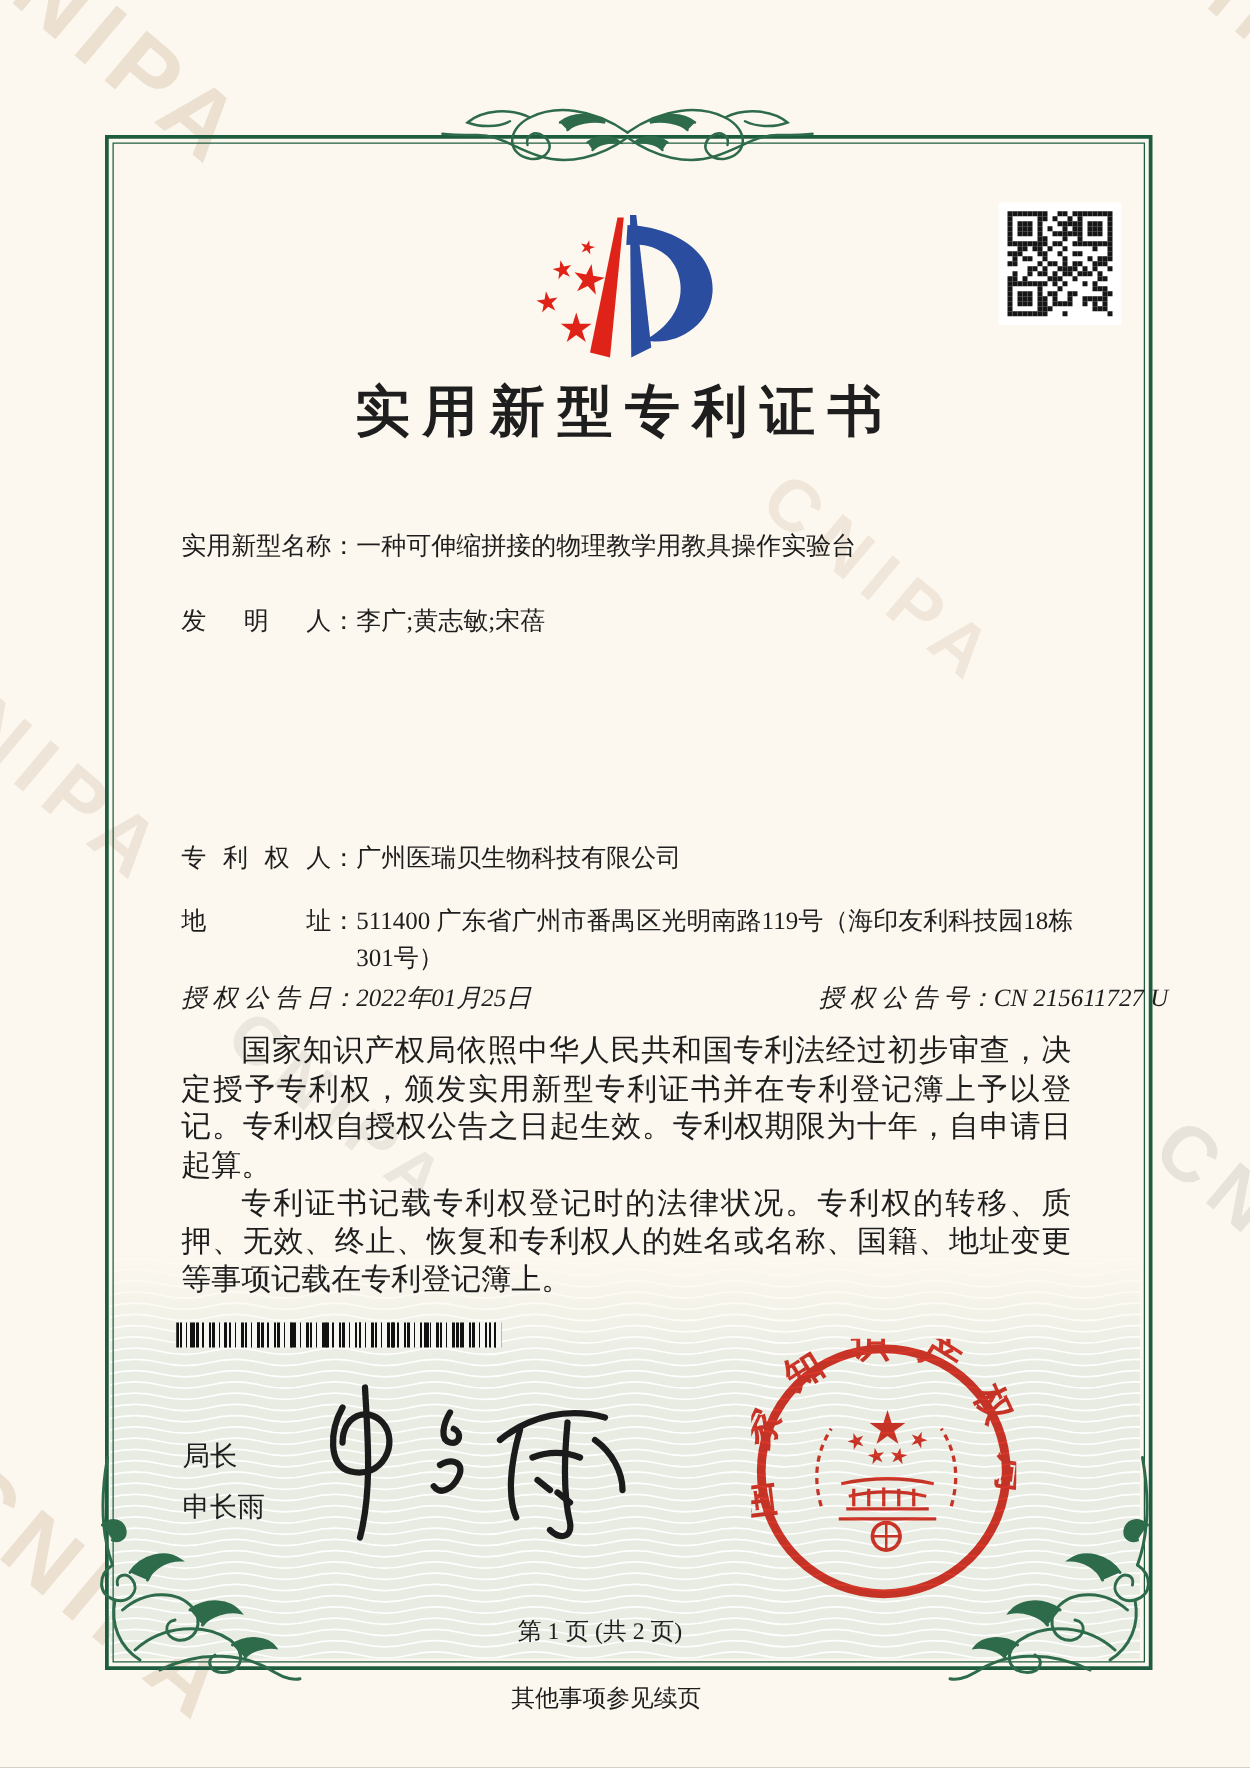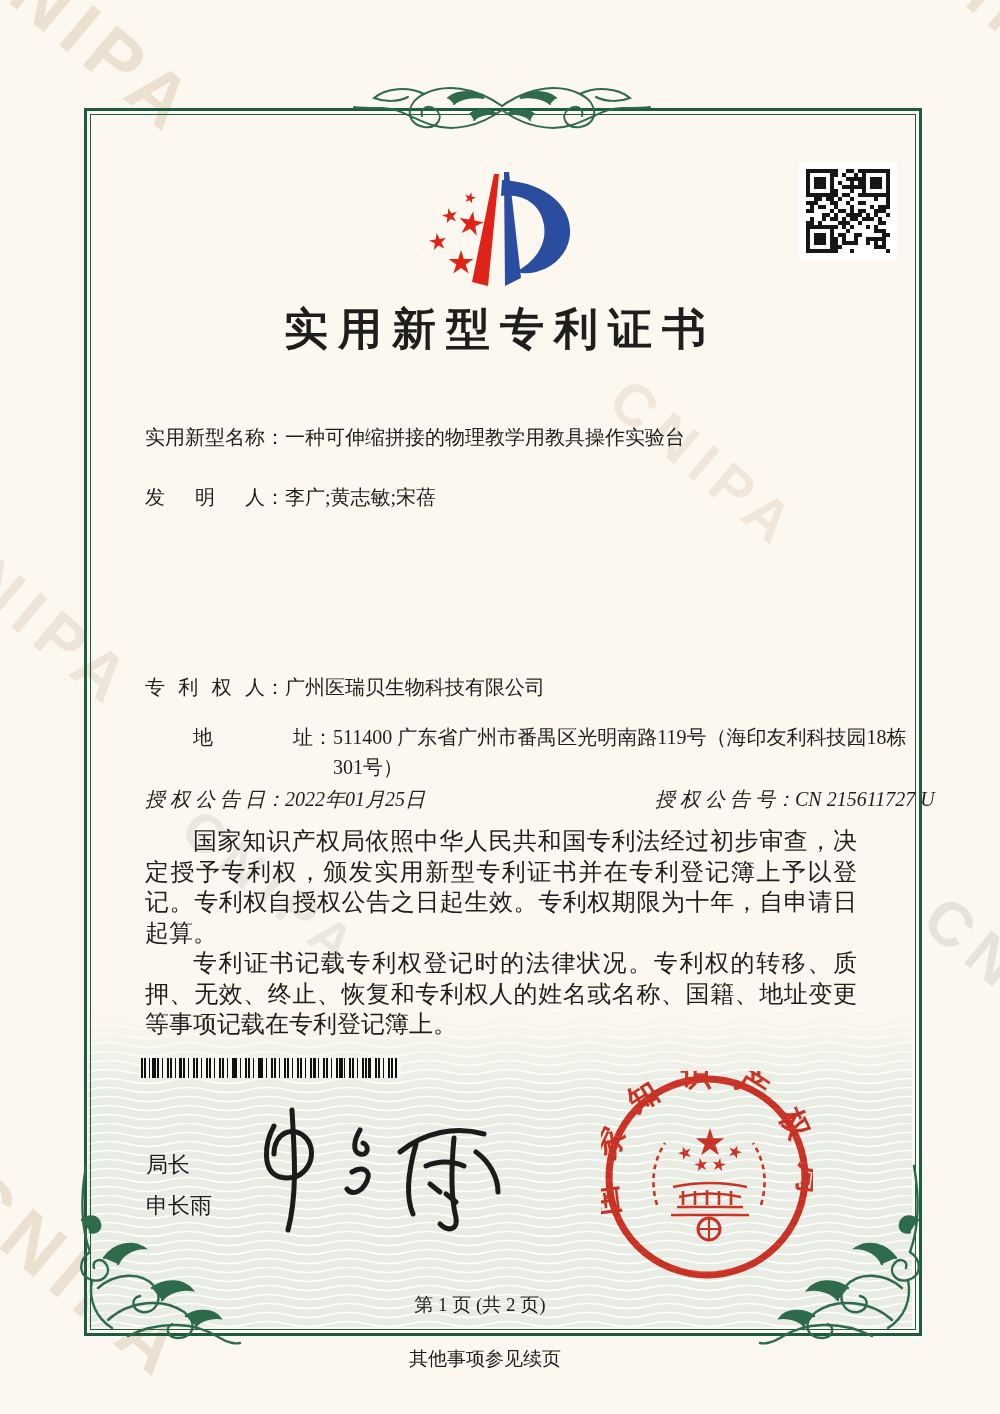--- a/index.html
+++ b/index.html
@@ -413,21 +413,21 @@
 
   <div class="fieldrow" style="top:482px;">
     <span class="flabel">发明人</span><span class="colon">：</span><span class="fvalue">李广;黄志敏;宋蓓</span>
   </div>
   <div class="fieldrow" style="top:422px;">
     <span class="flabel">实用新型名称</span><span class="colon">：</span><span class="fvalue">一种可伸缩拼接的物理教学用教具操作实验台</span>
   </div>
   <div class="fieldrow" style="top:672px;">
     <span class="flabel">专利权人</span><span class="colon">：</span><span class="fvalue">广州医瑞贝生物科技有限公司</span>
   </div>
-  <div class="fieldrow" style="top:722px;margin-left:48px;">
+  <div class="fieldrow" style="top:722px;">
     <span class="flabel">地址</span><span class="colon">：</span><span class="fvalue wrap">511400 广东省广州市番禺区光明南路119号（海印友利科技园18栋301号）</span>
   </div>
   <div class="fieldrow" style="top:784px;width:760px;font-style:italic;">
     <span class="flabel">授权公告日</span><span class="colon">：</span><span class="fvalue">2022年01月25日</span>
     <span class="grant2">
       <span class="flabel">授权公告号</span><span class="colon">：</span><span class="fvalue">CN 215611727 U</span>
     </span>
   </div>
 
   <div class="paras">

